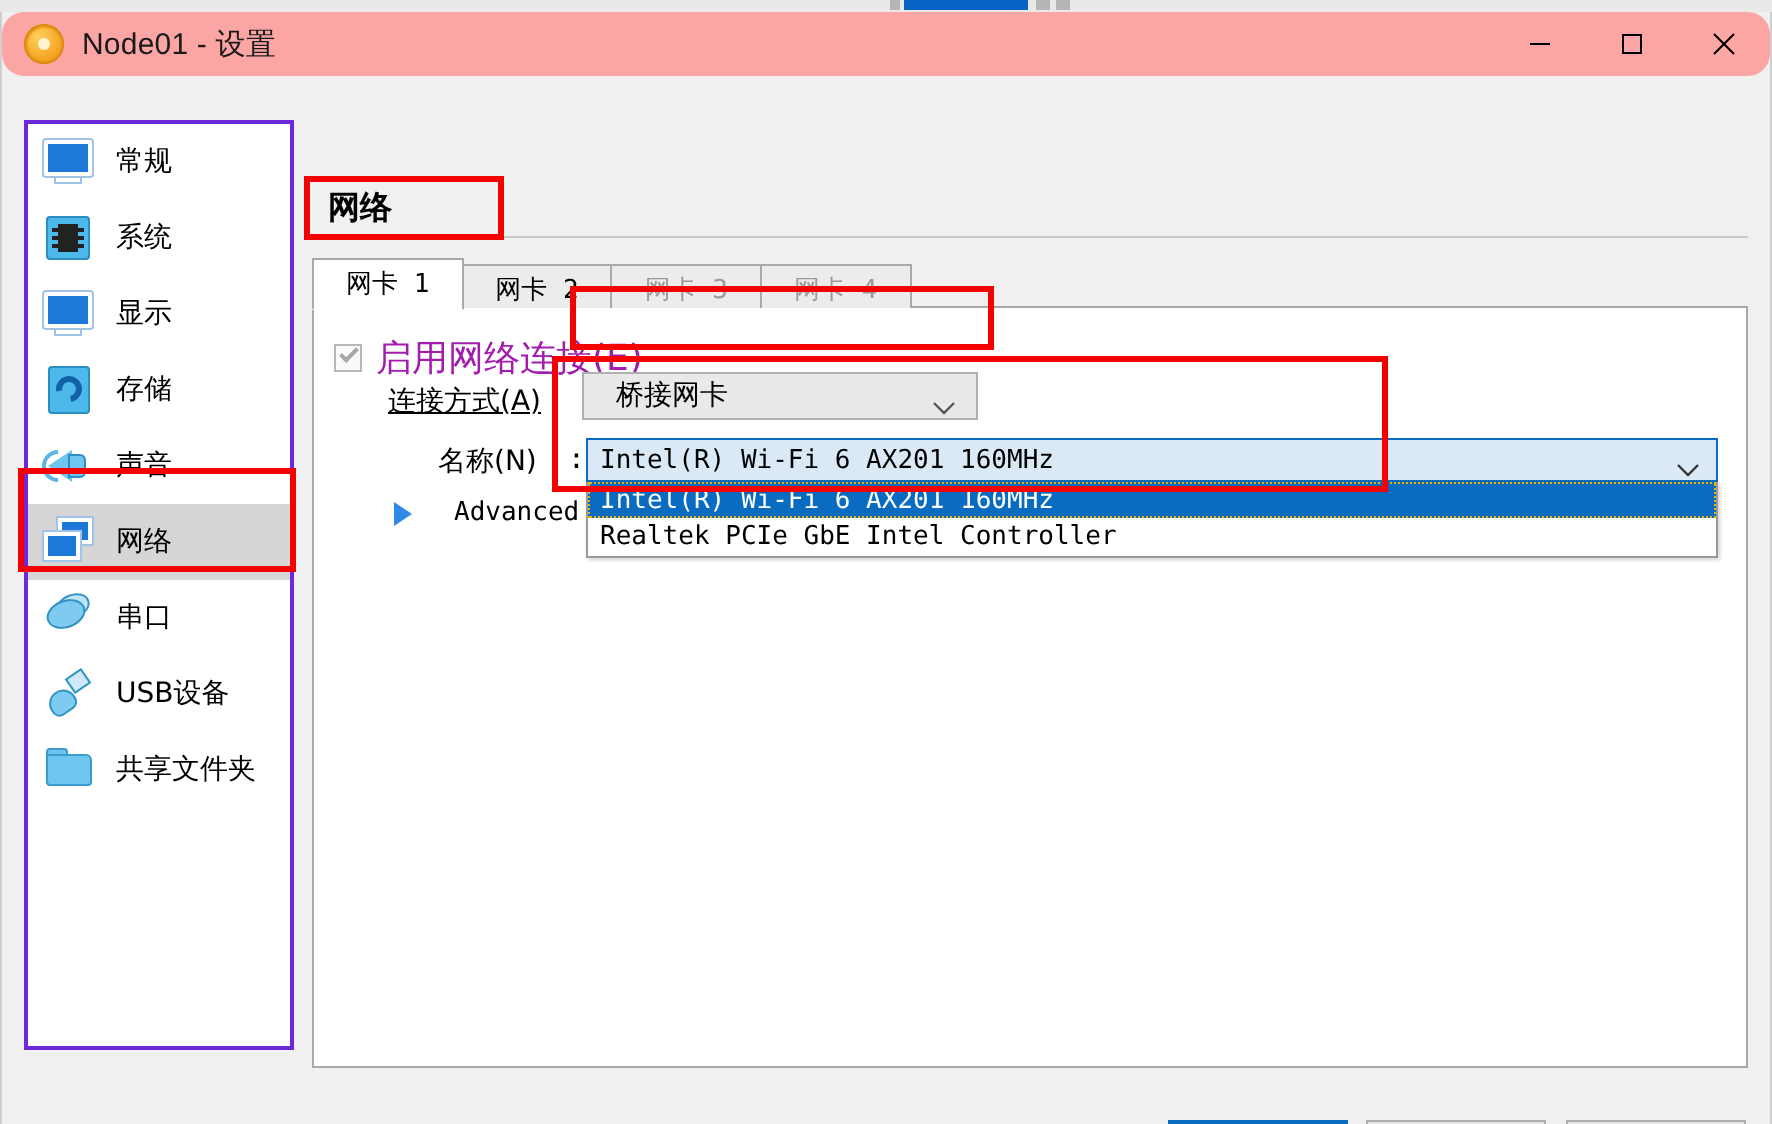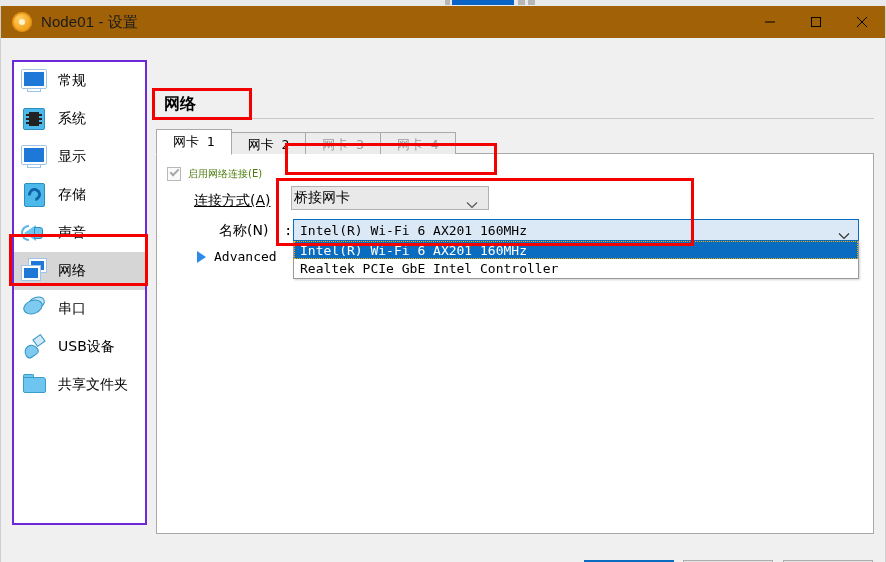--- a/index.html
+++ b/index.html
@@ -45,22 +45,22 @@
     width: 886px; height: 556px;
     background: #f0f0f0;
     border: 1px solid #cfcfcf;
     border-top: none;
   }
 
   
   .titlebar {
     position: relative;
     height: 32px; width: 100%;
-    background: #a16207;
-    display: flex; align-items: center;
+    background: #fca5a5;
+    display: flex; align-items: center; border-radius: 11px;
   }
   .titlebar .vb-icon {
     margin-left: 11px; width: 20px; height: 20px; position: relative;
   }
   .titlebar .vb-icon .petals {
     position: absolute; left: 0; top: 0; width: 20px; height: 20px;
     border-radius: 50%;
     background: #f0a020;
     box-shadow:
       0 0 0 1px #d98a10 inset;
@@ -286,37 +286,37 @@
     border: 1px solid #b8b8b8; background: #fafafa;
     position: relative;
   }
   .chk-box .tick {
     position: absolute; left: 2px; top: 1px;
     width: 9px; height: 5px;
     border-left: 2px solid #a8a8a8; border-bottom: 2px solid #a8a8a8;
     transform: rotate(-45deg);
   }
   .chk-label {
-    margin-left: 7px; font-size: 10px; color: #4d7c0f;
+    margin-left: 7px; font-size: 18px; color: #a21caf;
     font-family: "DejaVu Sans", sans-serif;
   }
 
   .lbl-attach {
     position: absolute; left: 193px; top: 154px;
     font-size: 14px; color: #000;
     font-family: "DejaVu Sans", sans-serif;
     text-decoration: underline;
   }
   .combo-attach {
     position: absolute; left: 290px; top: 148px;
     width: 198px; height: 24px;
     background: #e9e9e9;
     border: 1px solid #b0b0b0;
     display: flex; align-items: center;
-    padding-left: 2px;
+    padding-left: 16px;
   }
   .combo-attach .val {
     font-size: 14px; color: #000;
     font-family: "DejaVu Sans", sans-serif;
   }
   .combo-attach .arw {
     position: absolute; right: 10px; top: 8px;
   }
 
   .lbl-name {
@@ -364,21 +364,21 @@
     color: #000;
   }
   .dd-item.sel {
     background: #0a6cc0; color: #ffffff;
     outline: 1px dotted #f0b000;
     outline-offset: -1px;
   }
 
   .adv-row {
     position: absolute; left: 196px; top: 211px;
-    display: flex; align-items: center;
+    display: flex; align-items: center; gap: 13px;
   }
   .adv-tri {
     width: 0; height: 0;
     border-top: 6px solid transparent;
     border-bottom: 6px solid transparent;
     border-left: 9px solid #2e8ae6;
   }
   .adv-text {
     margin-left: 8px;
     font-size: 13px; color: #000;

